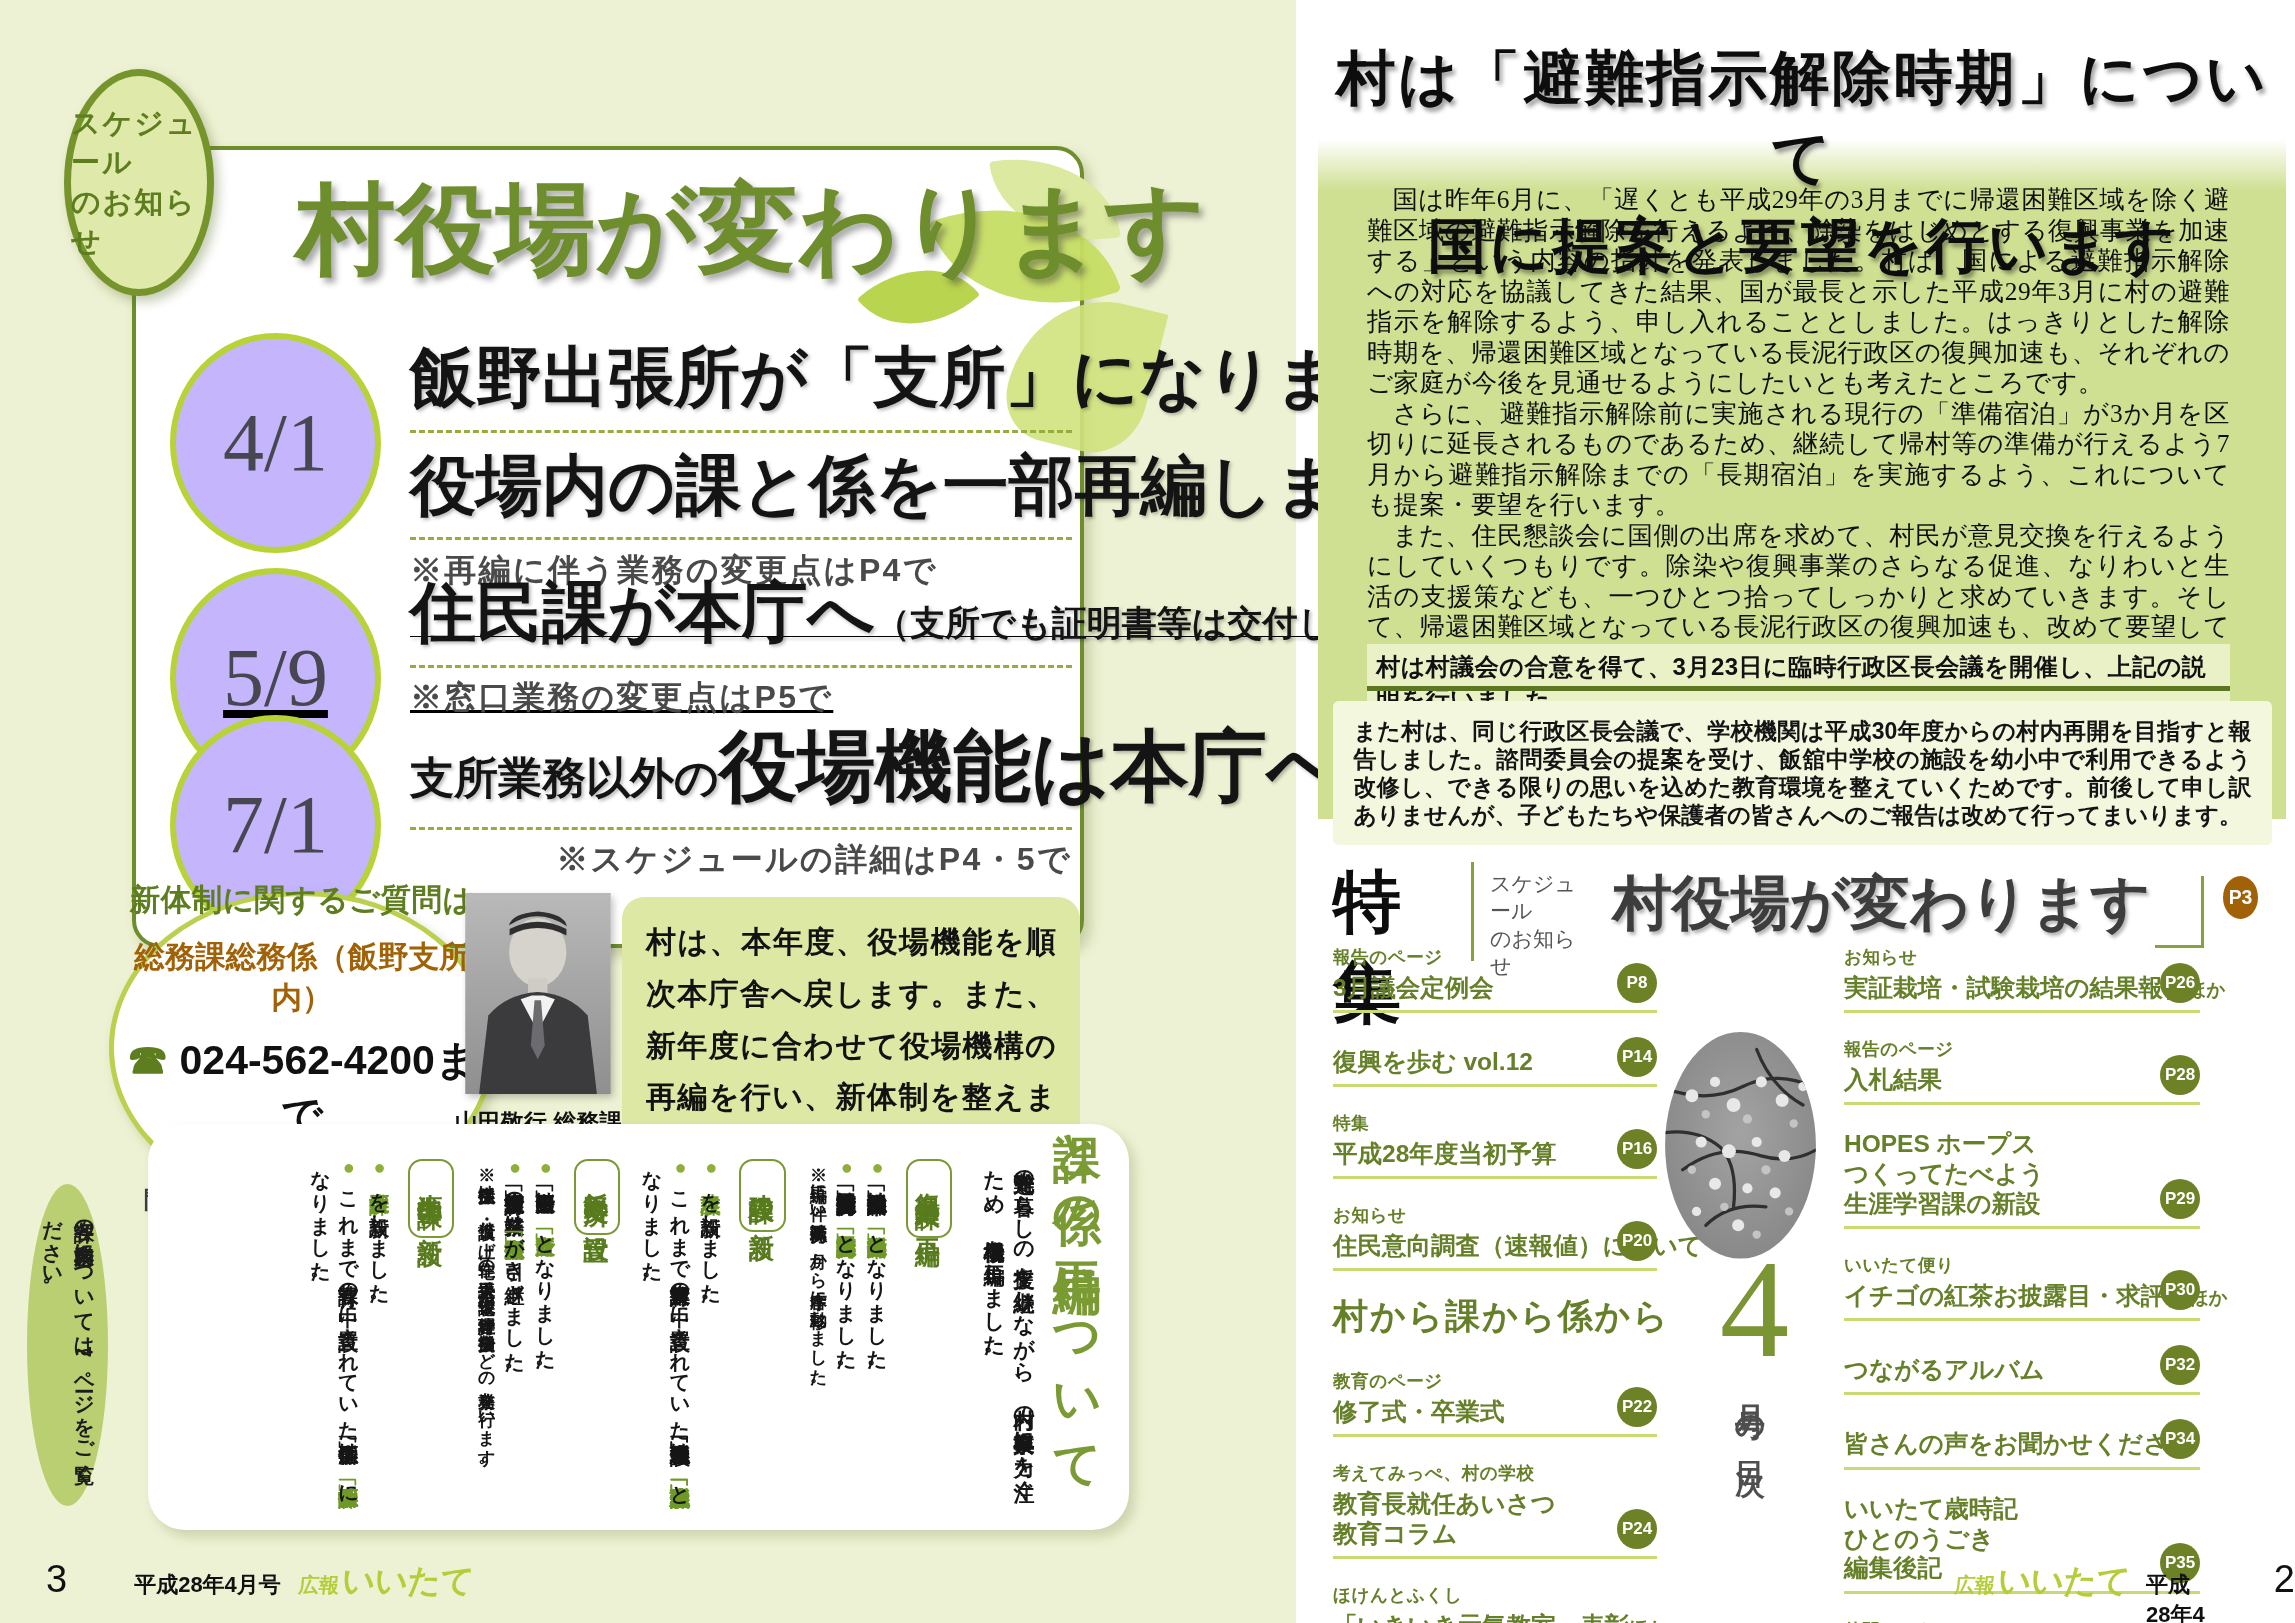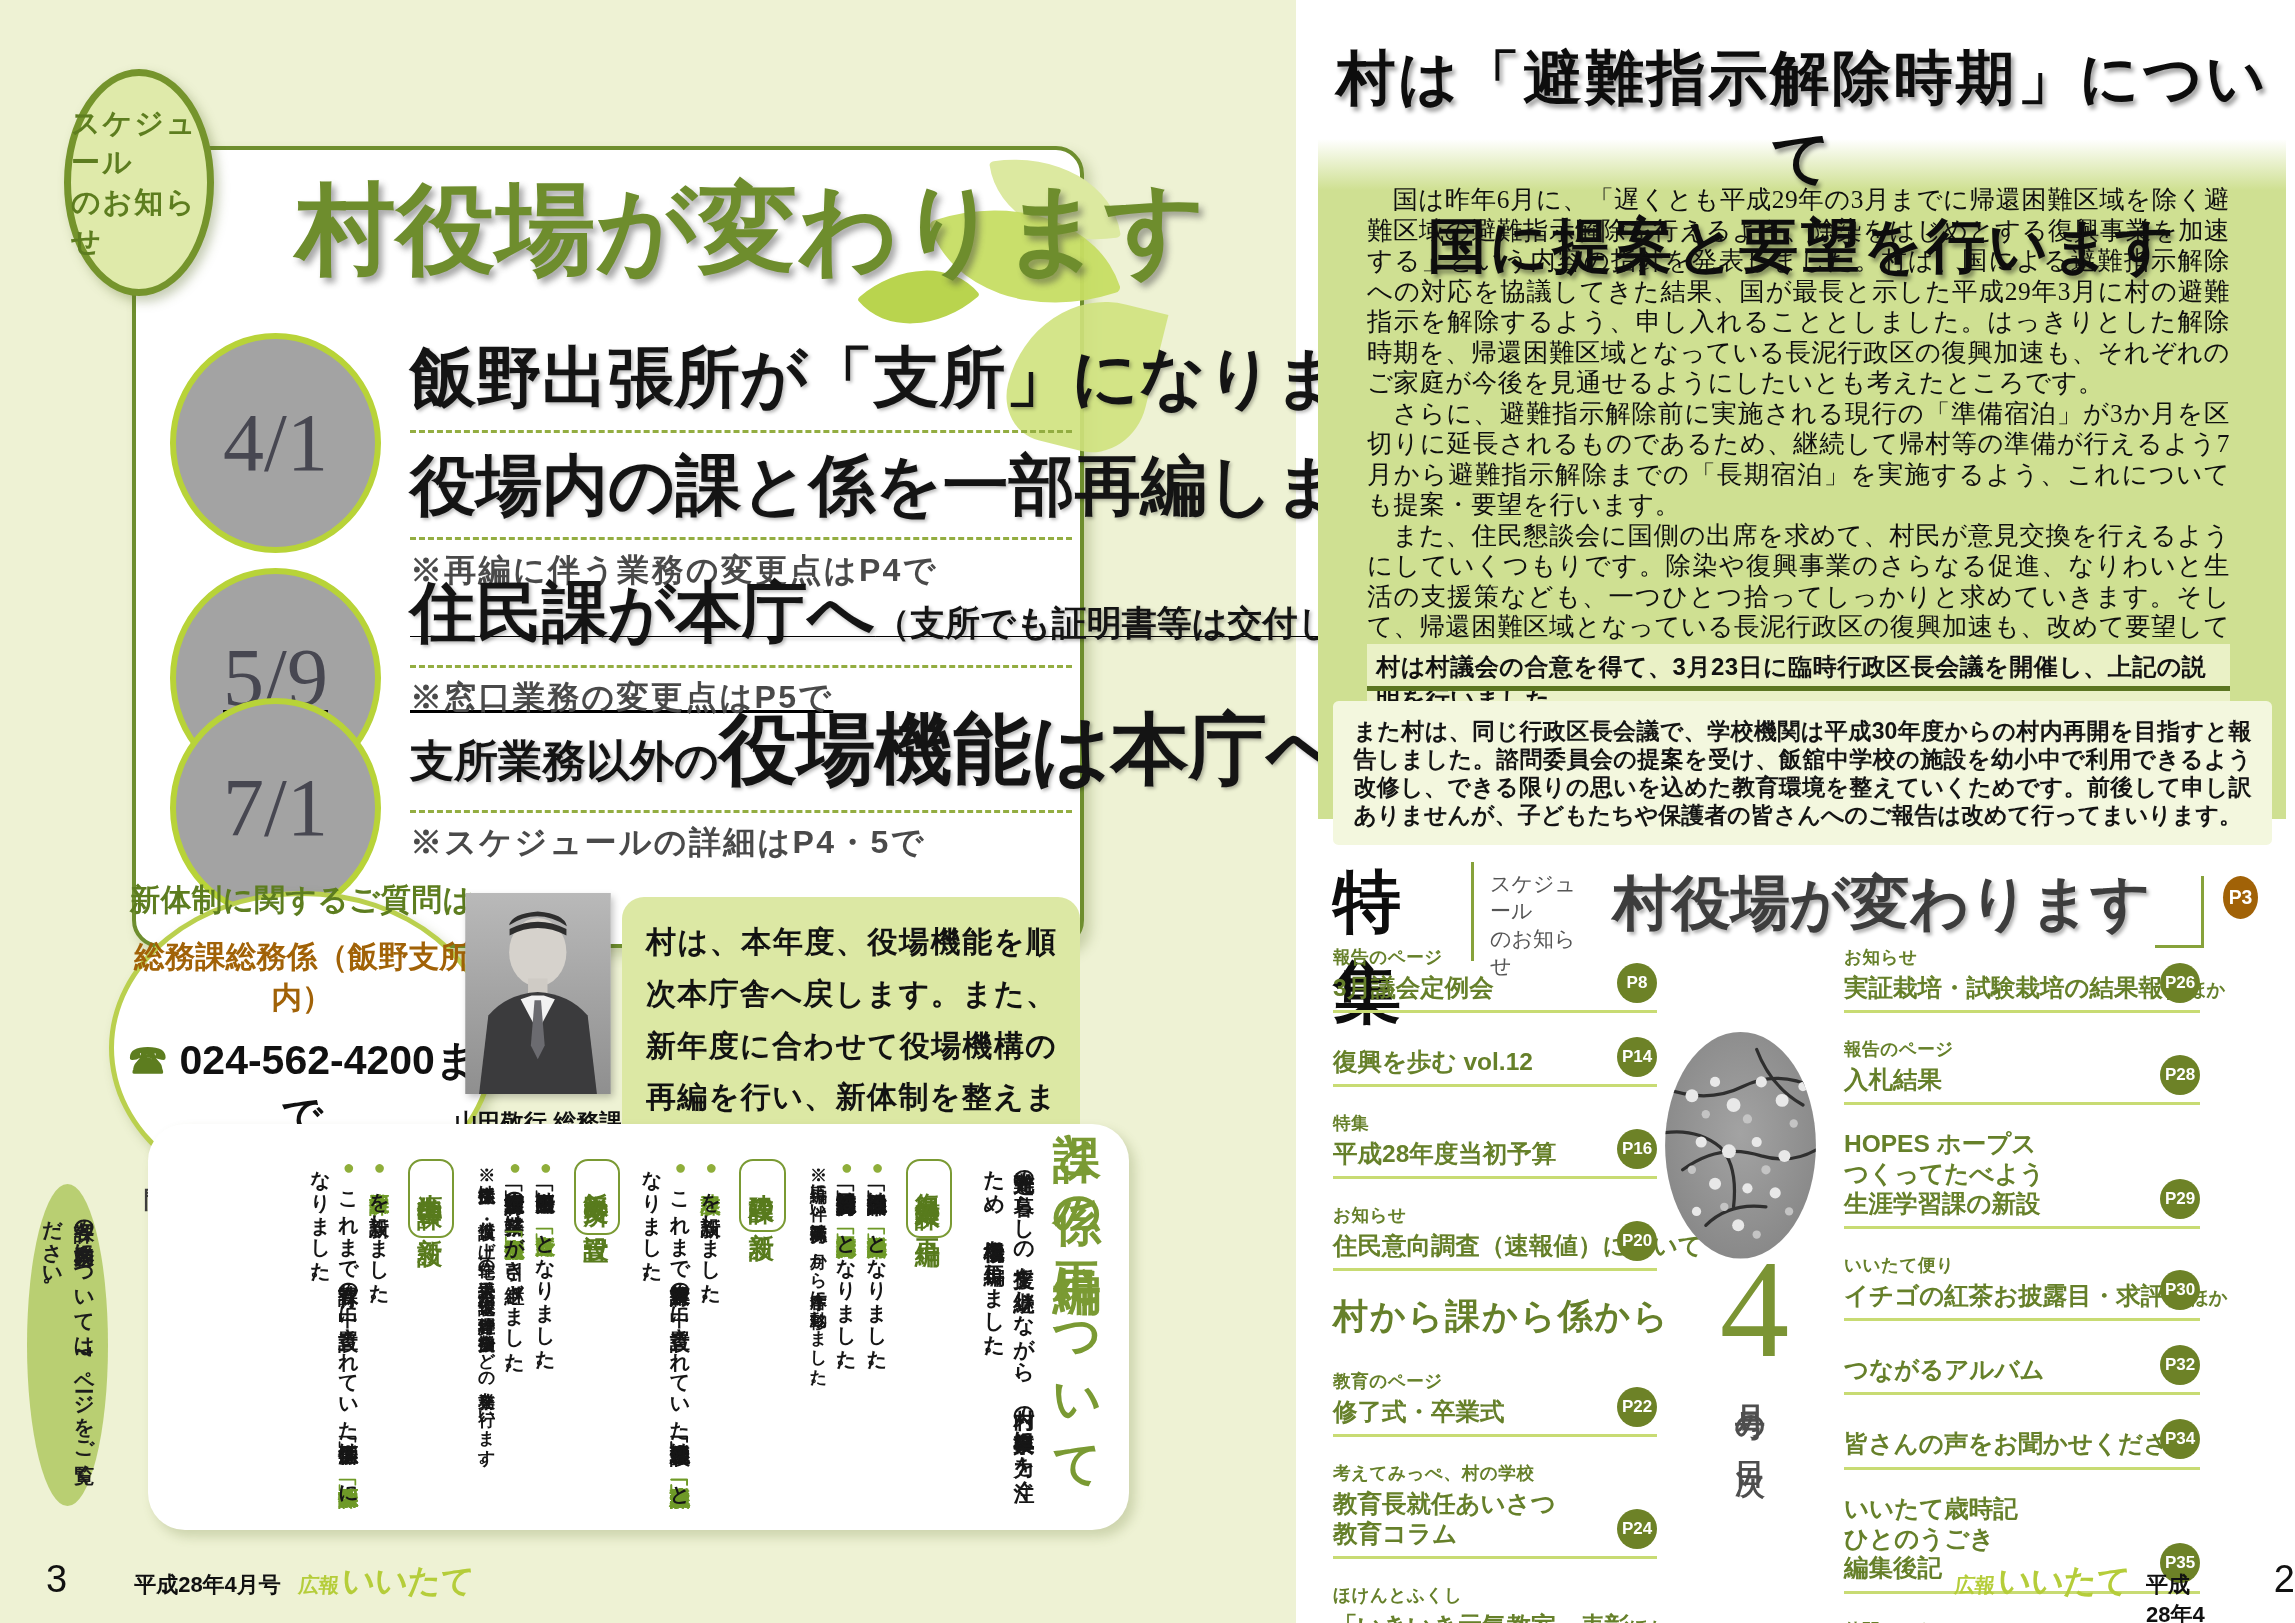--- a/index.html
+++ b/index.html
@@ -20,21 +20,21 @@
   #main-title{left:296px;top:164px;font-size:99px;font-weight:bold;color:#6e8d2d;
               letter-spacing:0.9px;white-space:nowrap;text-shadow:4.2px 5.1px 6.5px rgba(60,60,60,.45);}
 
   .leaf{border-radius:4% 100% 4% 100%;}
   #leaf-big{left:944px;top:194px;width:162px;height:125px;background:#c6dd63;transform:rotate(-18deg);opacity:.95;}
   #leaf-small{left:870px;top:259px;width:97px;height:76px;background:#b9d44e;transform:rotate(-40deg);}
   #leaf-pale{left:995px;top:153px;width:120px;height:93px;background:#dce9a0;transform:rotate(-8deg);}
   #leaf-bottom{left:1013px;top:296px;width:139px;height:153px;background:#cfe27d;border-radius:100% 0 55% 45%;transform:rotate(14deg);opacity:.9;}
 
   .sched-row{position:absolute;left:170px;display:flex;gap:29px;align-items:flex-start;}
-  .date-circle{flex:0 0 auto;width:199px;height:208px;background:#a3a3a3;border:6px solid #b8d338;
+  .date-circle{flex:0 0 auto;width:199px;height:208px;background:#c4b5fd;border:6px solid #b8d338;
                border-radius:50%;display:flex;align-items:center;justify-content:center;
                font-family:"Liberation Serif", serif;font-size:82px;color:#474751;}
   .sched-texts{width:662px;}
   .sched-line{border-bottom:3.7px dashed #93ad41;padding-bottom:6.5px;margin-bottom:8.3px;white-space:nowrap;}
   .sched-line span{font-family:"Liberation Serif", serif;font-weight:bold;color:#141414;
                    text-shadow:1.9px 2.3px 3.7px rgba(0,0,0,.28);}
   .s-big{font-size:66px;}
   .s-small{font-size:35px;}
   .s-med{font-size:44px;}
   .s-xl{font-size:78px;}
@@ -170,21 +170,21 @@
   </div>
 
   <div class="sched-row" style="top: 568px; text-decoration: underline;">
     <div class="date-circle">5/9</div>
     <div class="sched-texts">
           <div class="sched-line"><span class="s-big">住民課が本庁へ</span><span class="s-small">（支所でも証明書等は交付します）</span></div>
           <div class="sched-note">※窓口業務の変更点はP5で</div>
         </div>
   </div>
 
-  <div class="sched-row" style="top: 698px;">
+  <div class="sched-row" style="top: 715px; text-align: right;">
     <div class="date-circle">7/1</div>
     <div class="sched-texts">
           <div class="sched-line"><span class="s-med">支所業務以外の</span><span class="s-xl">役場機能は本庁へ</span></div>
           <div class="sched-note">※スケジュールの詳細はP4・5で</div>
         </div>
   </div>
 </div>
 
   <div id="contact-oval" class="abs">
     <div id="contact-heading">新体制に関するご質問は</div>

